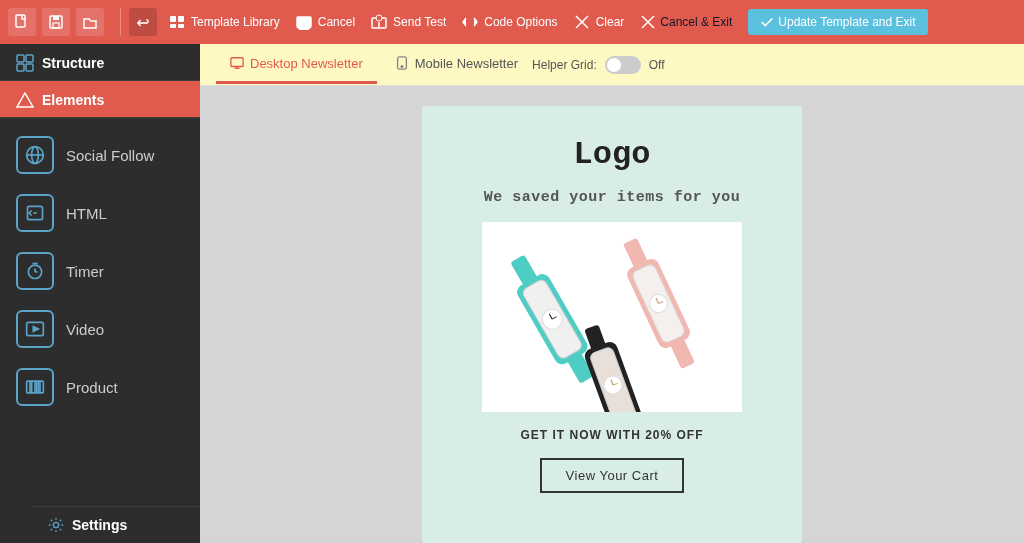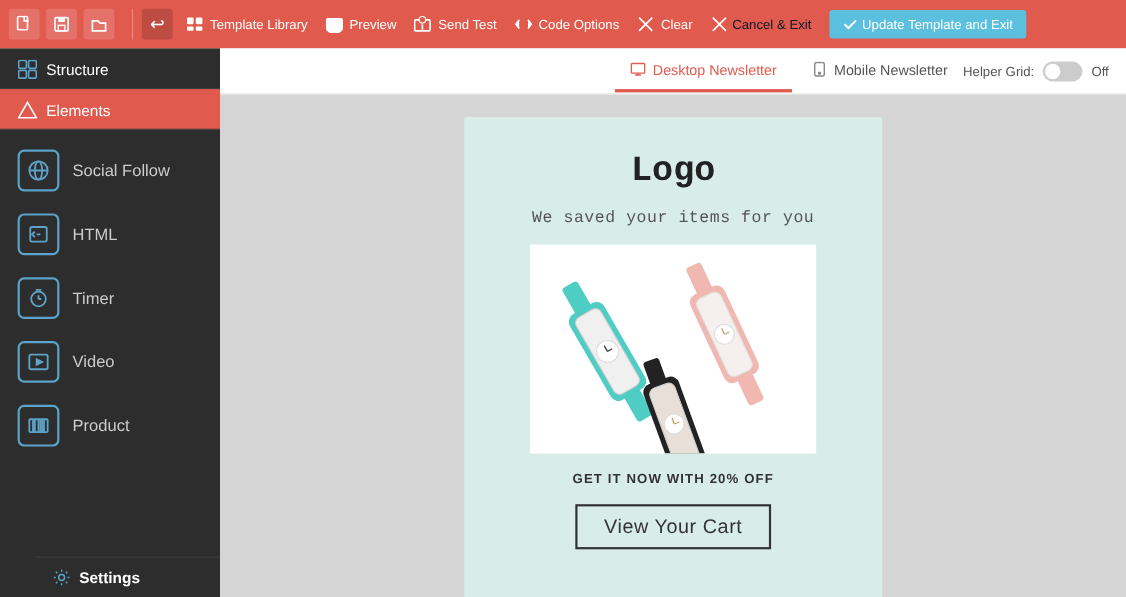--- a/index.html
+++ b/index.html
@@ -68,21 +68,21 @@
       width: 200px;
       background: #2d2d2d;
       display: flex;
       flex-direction: column;
       flex-shrink: 0;
       overflow: hidden;
     }
     .sidebar-section {
       padding: 10px 16px 8px;
       display: flex; align-items: center; gap: 8px;
-      color: #fff; font-size: 14px; font-weight: 400;
+      color: #fff; font-size: 14px; font-weight: 700;
       border-bottom: 1px solid #3d3d3d;
     }
     .sidebar-section svg { width: 18px; height: 18px; }
     .sidebar-items {
       flex: 1;
       overflow-y: auto;
       padding: 8px 0;
     }
     .sidebar-item {
       display: flex; align-items: center; gap: 12px;
@@ -109,23 +109,23 @@
     .content-area {
       flex: 1;
       display: flex;
       flex-direction: column;
       background: #e8e8e8;
       overflow: hidden;
     }
 
     
     .sub-toolbar {
-      background: #ffffff;
+      background: #fef9c3;
       border-bottom: 1px solid #ddd;
-      display: flex; align-items: center; justify-content: flex-end;
+      display: flex; align-items: center; justify-content: flex-start;
       padding: 0 16px; height: 42px;
     }
     .sub-toolbar-left { display: flex; align-items: center; gap: 4px; }
     .tab-item {
       display: flex; align-items: center; gap: 6px;
       padding: 10px 14px; font-size: 13px; color: #555; cursor: pointer;
       border-bottom: 3px solid transparent;
     }
     .tab-item.active { color: #e05a4e; border-bottom-color: #e05a4e; }
     .tab-item svg { width: 14px; height: 14px; }
@@ -166,38 +166,39 @@
       min-height: 480px;
     }
     .email-logo {
       font-size: 32px; font-weight: 900;
       color: #222; font-family: Liberation Mono, monospace;
     }
     .email-subtitle {
       font-size: 15px; color: #555;
       font-family: 'Courier New', monospace;
       letter-spacing: 0.5px;
+      font-weight: bold;
     }
     .email-image {
       width: 260px; height: 190px;
       background: white;
       display: flex; align-items: center; justify-content: center;
       overflow: hidden;
     }
     .email-cta-text {
       font-size: 12px; font-weight: 700;
       color: #333; letter-spacing: 1px;
       text-align: center;
     }
     .email-button {
       border: 2px solid #333;
       background: transparent;
       color: #333;
       padding: 8px 24px;
-      font-size: 18px; font-weight: 500;
+      font-size: 13px; font-weight: 500;
       cursor: pointer;
       letter-spacing: 0.5px;
     }
 
     
     .canvas-area::-webkit-scrollbar { width: 8px; }
     .canvas-area::-webkit-scrollbar-track { background: #ccc; }
     .canvas-area::-webkit-scrollbar-thumb { background: #999; border-radius: 4px; }
   </style>
 </head>
@@ -235,21 +236,21 @@
           <rect x="1" y="10" width="6" height="4" rx="1"></rect>
           <rect x="9" y="10" width="6" height="4" rx="1"></rect>
         </svg>
       <span>Template Library</span>
     </div>
     <div class="toolbar-action">
       <svg viewBox="0 0 16 16" fill="none" stroke="white" stroke-width="1.5" width="16" height="16">
           <rect x="1" y="3" width="14" height="10" rx="1"></rect>
           <polyline points="1,13 5,16 11,16 15,13"></polyline>
         </svg>
-      <span>Preview</span>
+      <span>Cancel</span>
     </div>
     <div class="toolbar-action">
       <svg viewBox="0 0 16 16" fill="white" width="16" height="16">
           <rect x="1" y="4" width="14" height="10" rx="1" fill="none" stroke="white" stroke-width="1.5"></rect>
           <path d="M8 8v5" stroke="white" stroke-width="1.5"></path>
           <circle cx="8" cy="4" r="3" fill="#e05a4e" stroke="white" stroke-width="1"></circle>
         </svg>
       <span>Send Test</span>
     </div>
     <div class="toolbar-action">

